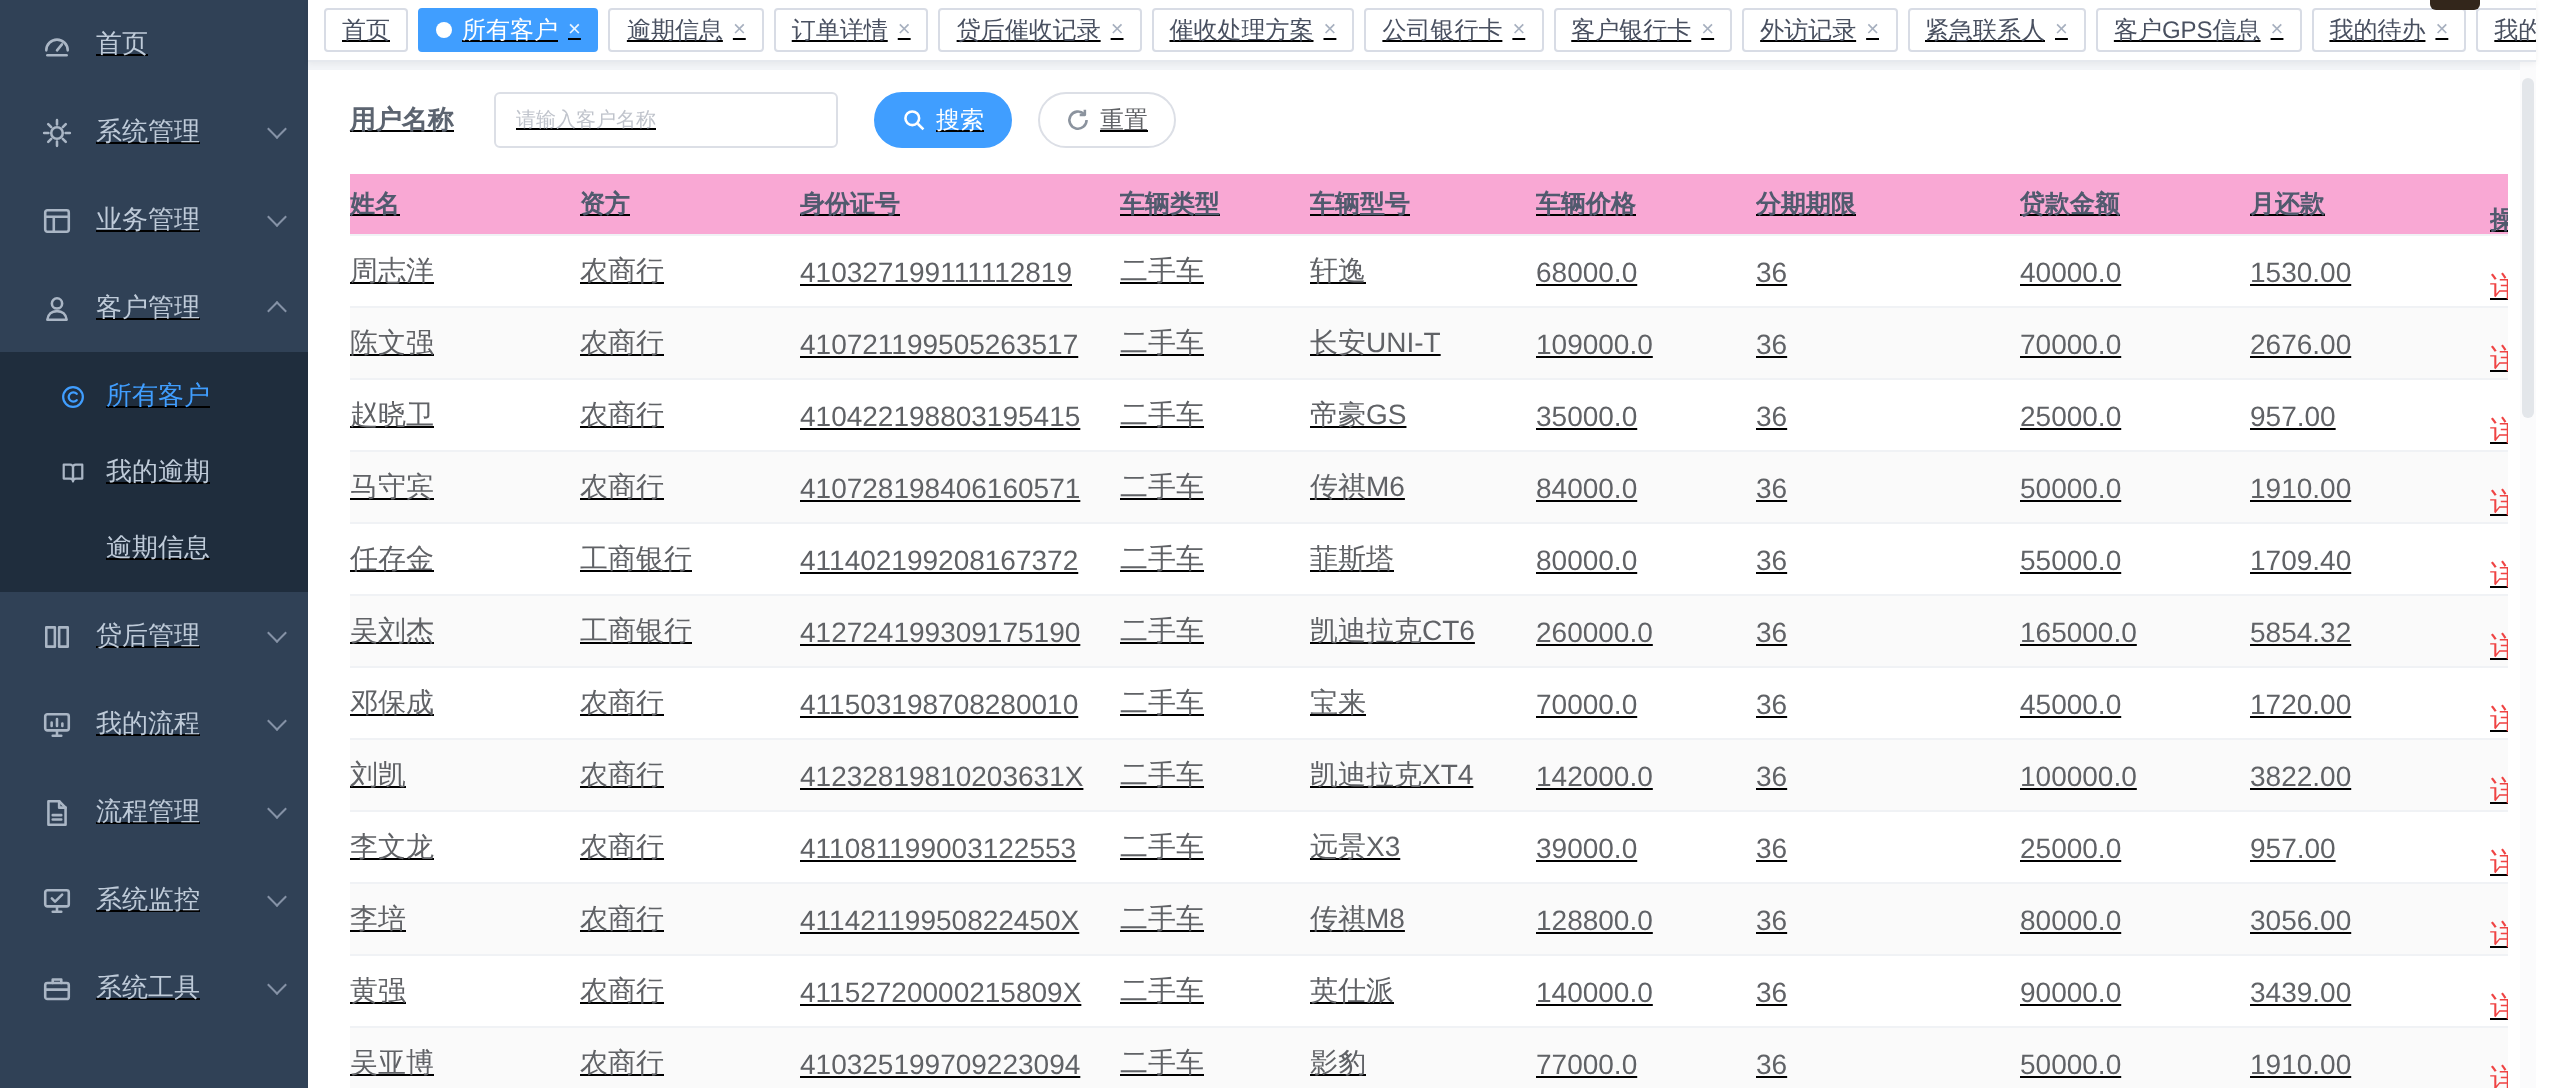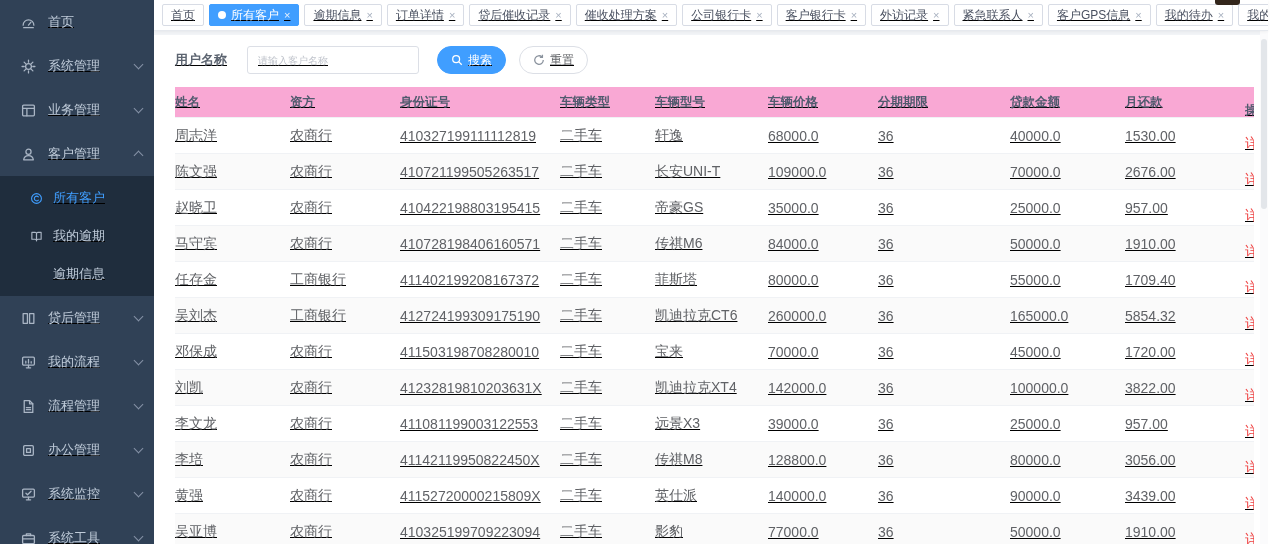--- a/index.html
+++ b/index.html
@@ -173,30 +173,20 @@
               <path d="M8 1.5V4.5h3"></path>
               <path d="M5 8h4M5 10h4"></path>
             </svg>
           </span>
           <span class="lbl">流程管理</span>
           <span class="chev "></span>
         </div>
         <div class="s-item">
           <span class="ico">
             <svg viewBox="0 0 14 14" fill="none" stroke="currentColor" stroke-width="1.2" stroke-linecap="round" stroke-linejoin="round">
-              <rect x="2.5" y="2.5" width="9" height="9" rx="1"></rect>
-              <rect x="5.2" y="5.2" width="3.6" height="3.6"></rect>
-            </svg>
-          </span>
-          <span class="lbl">办公管理</span>
-          <span class="chev "></span>
-        </div>
-        <div class="s-item">
-          <span class="ico">
-            <svg viewBox="0 0 14 14" fill="none" stroke="currentColor" stroke-width="1.2" stroke-linecap="round" stroke-linejoin="round">
               <rect x="1.5" y="2" width="11" height="7.5" rx="1"></rect>
               <path d="M4.6 5.8l1.5 1.5 3.3-3.3"></path>
               <path d="M5 12h4M7 9.5V12"></path>
             </svg>
           </span>
           <span class="lbl">系统监控</span>
           <span class="chev "></span>
         </div>
         <div class="s-item">
           <span class="ico">

